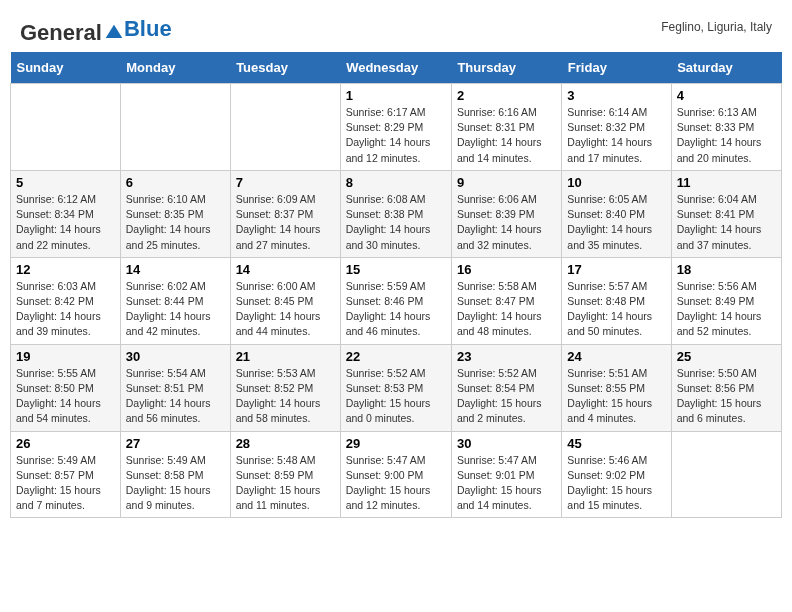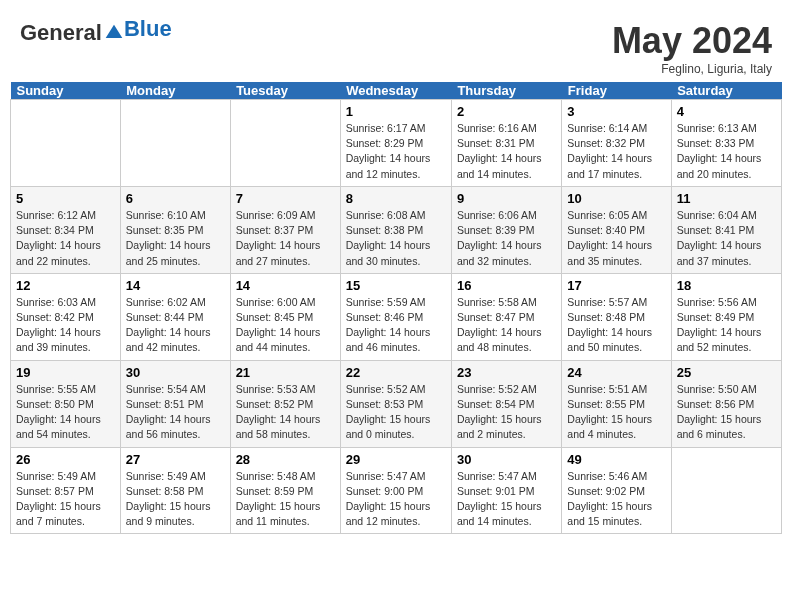--- a/index.html
+++ b/index.html
@@ -48,21 +48,21 @@
     }
     .calendar {
       width: 100%;
       border-collapse: collapse;
       font-size: 11px;
     }
     .calendar th {
       background-color: #2a6db5;
       color: #fff;
       text-align: left;
-      padding: 1px 6px;
+      padding: 8px 6px;
       font-size: 13px;
       font-weight: bold;
     }
     .calendar td {
       border: 1px solid #ccc;
       vertical-align: top;
       padding: 4px 5px;
       width: 113px;
       min-height: 80px;
       background: #fff;
@@ -97,21 +97,20 @@
       <span class="logo-general">General</span>
       <svg class="logo-icon" viewBox="0 0 24 24" xmlns="http://www.w3.org/2000/svg">
         <polygon points="12,2 22,18 2,18" fill="#1a6bb5"></polygon>
       </svg>
     </div>
     <div style="margin-top:-4px;">
       <span class="logo-blue" style="font-size:22px;font-weight:bold;color:#1a6bb5;">Blue</span>
     </div>
   </div>
   <div class="title-block">
-    <div class="month-title">May 2024</div>
     <div class="location-title">Feglino, Liguria, Italy</div>
   </div>
 </div>
 
 <table class="calendar">
   <thead>
     <tr id="weekday-header">
     <th>Sunday</th>
         <th>Monday</th>
         <th>Tuesday</th>
@@ -248,19 +247,19 @@
         </td>
         <td>
           <span class="day-num">29</span>
           <div class="day-info">Sunrise: 5:47 AM<br>Sunset: 9:00 PM<br>Daylight: 15 hours<br>and 12 minutes.</div>
         </td>
         <td>
           <span class="day-num">30</span>
           <div class="day-info">Sunrise: 5:47 AM<br>Sunset: 9:01 PM<br>Daylight: 15 hours<br>and 14 minutes.</div>
         </td>
         <td>
-          <span class="day-num">49</span>
+          <span class="day-num">45</span>
           <div class="day-info">Sunrise: 5:46 AM<br>Sunset: 9:02 PM<br>Daylight: 15 hours<br>and 15 minutes.</div>
         </td>
         <td class="empty-cell"></td>
       </tr>
     </tbody>
 </table>
 
 </body></html>

